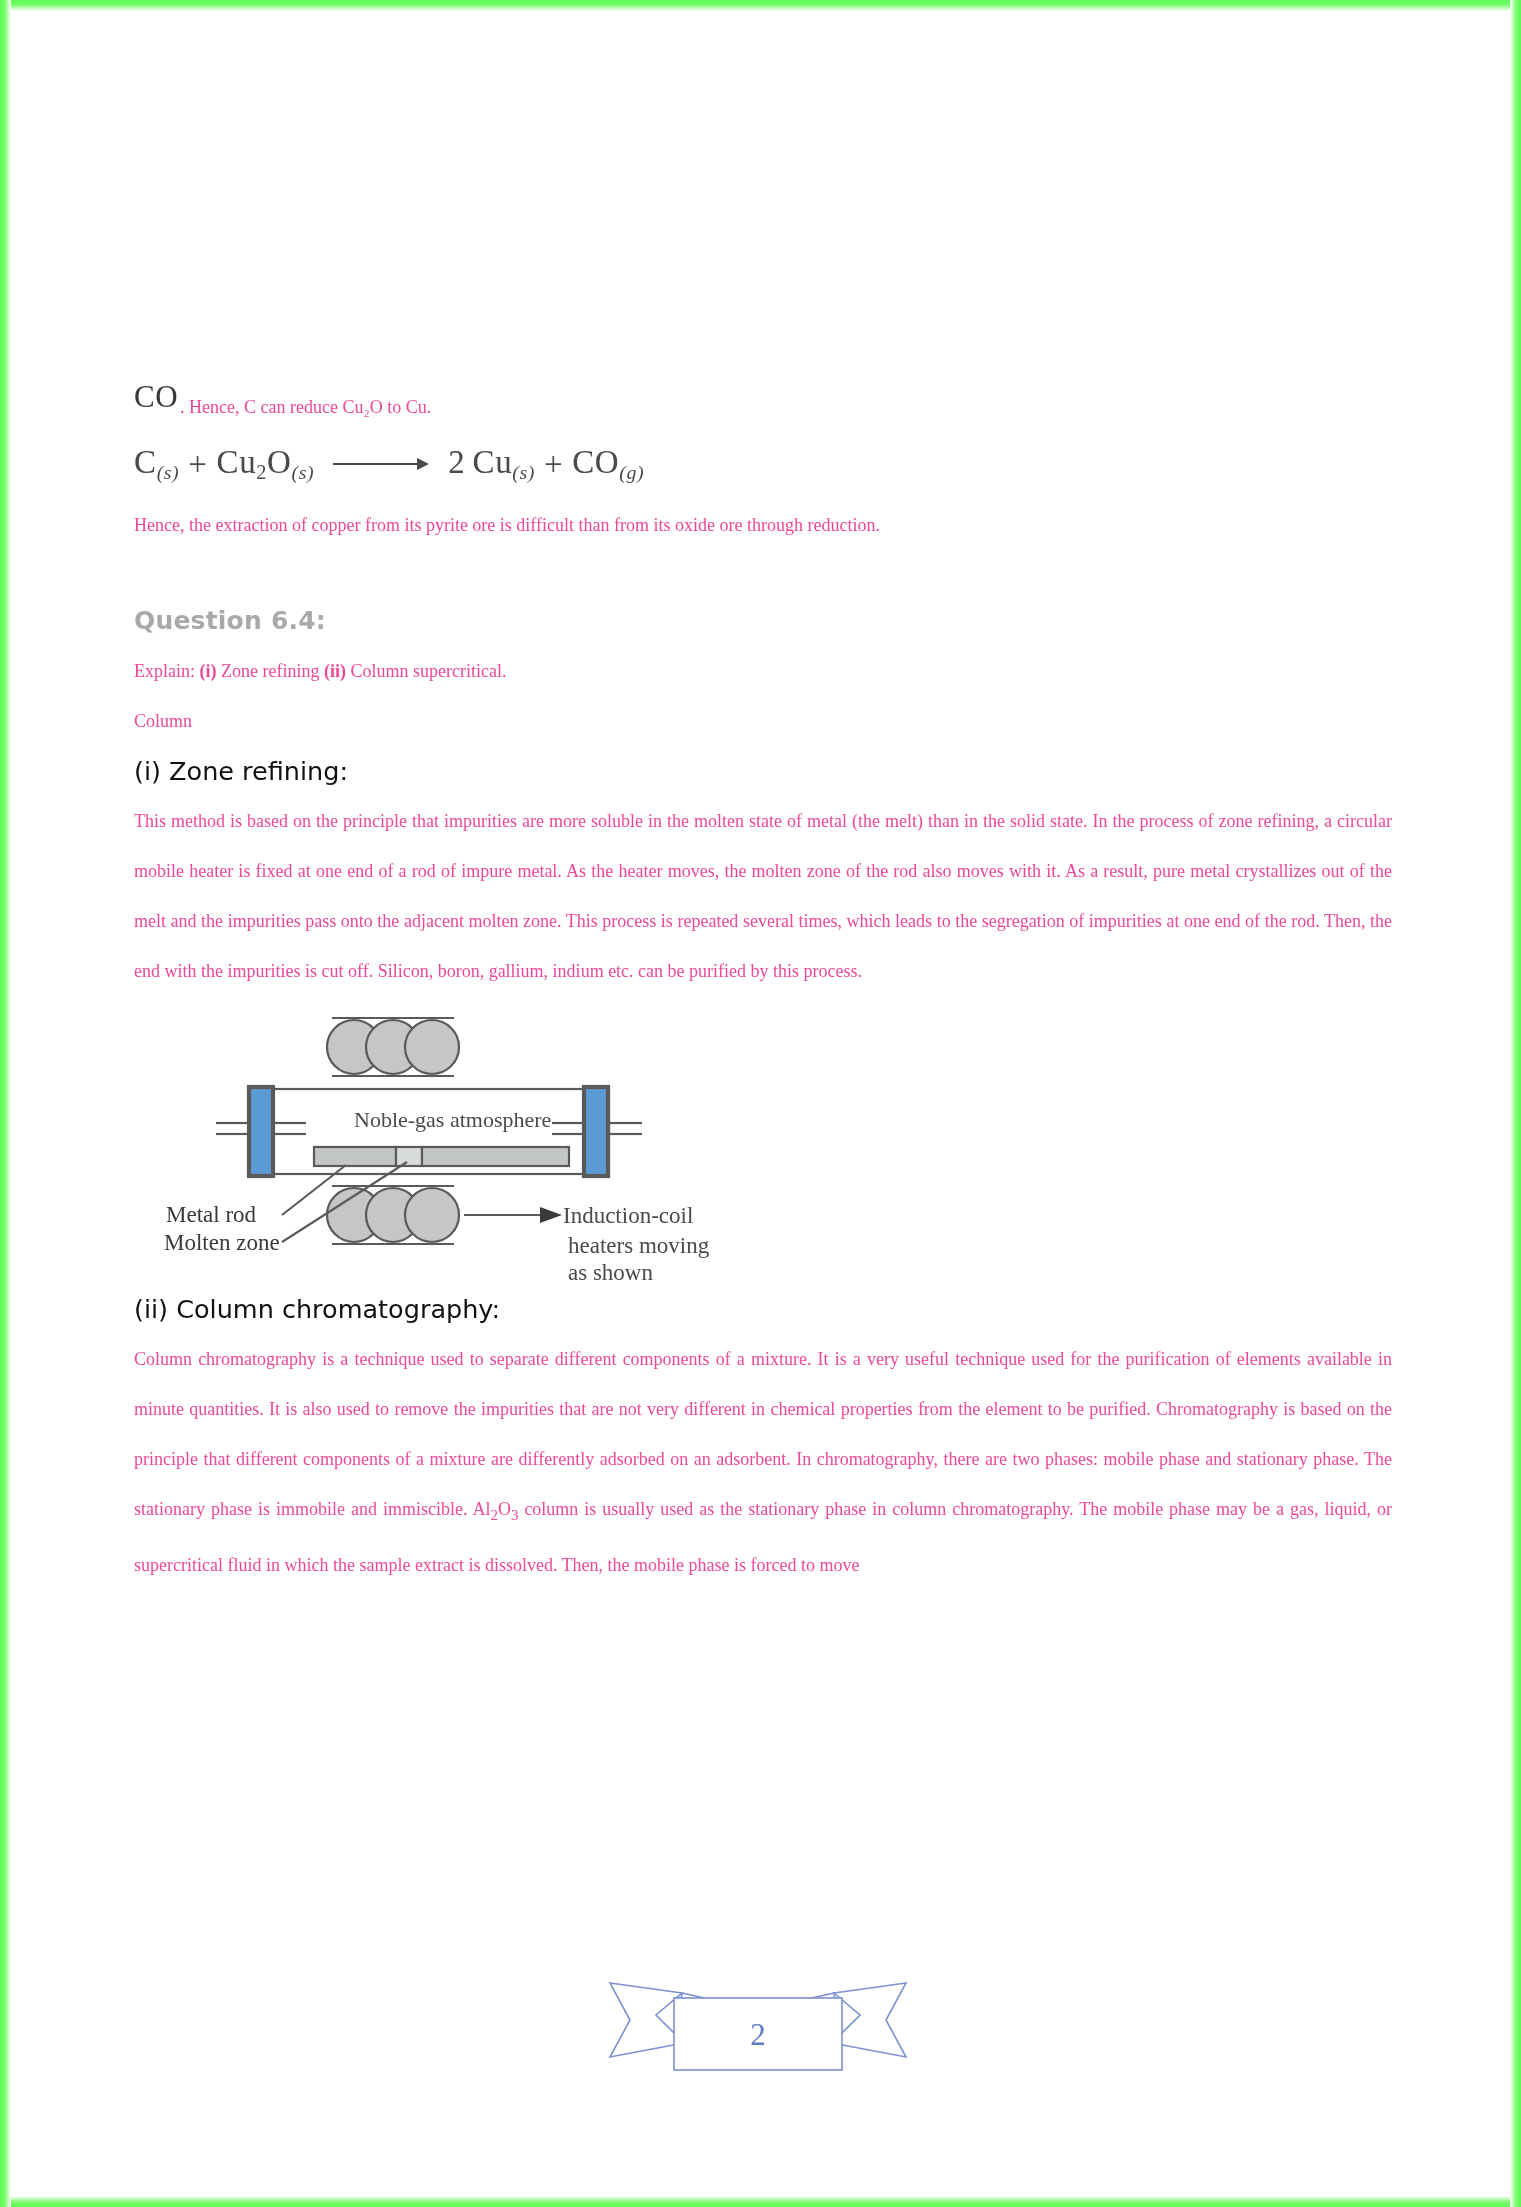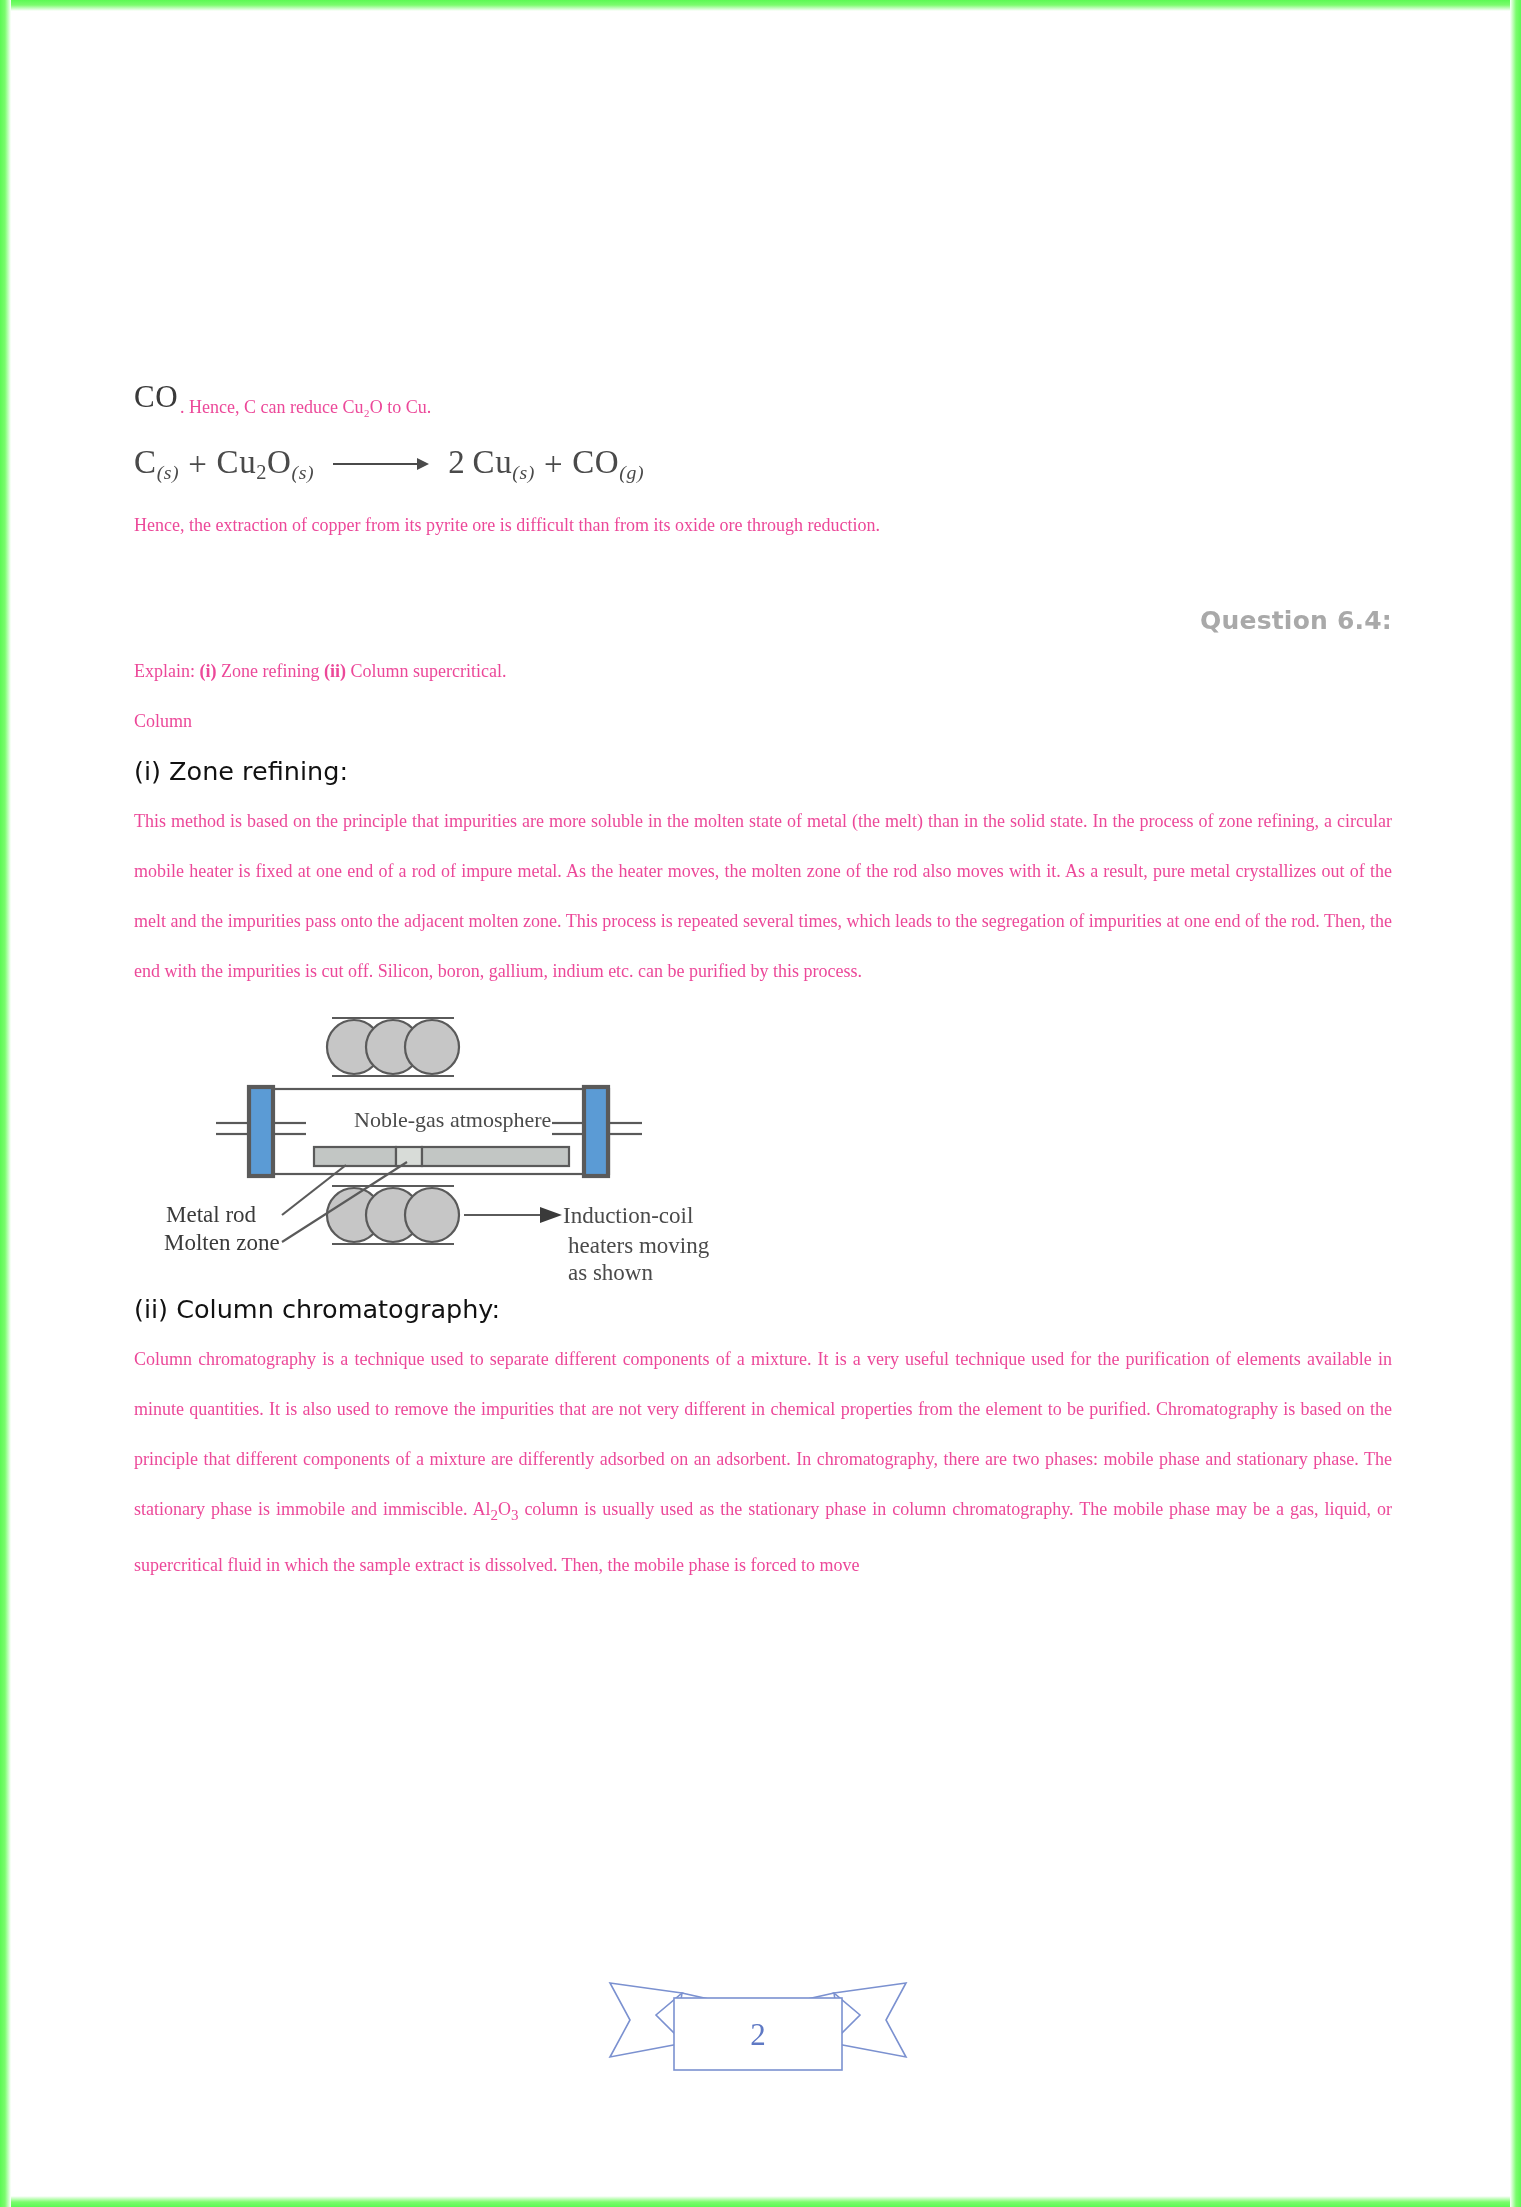--- a/index.html
+++ b/index.html
@@ -104,21 +104,20 @@
   }
 
   .q-heading {
     font-size: 25px;
     line-height: 50px;
     color: #a9a9a9;
     font-weight: bold;
     font-family: "DejaVu Sans", sans-serif;
     margin: 0;
     letter-spacing: .2px;
-    text-align: right;
   }
   .spacer-lg { height: 46px; }
 
   .sub-heading {
     font-size: 25.5px;
     line-height: 50px;
     color: #111111;
     font-weight: normal;
     font-family: "DejaVu Sans", sans-serif;
     margin: 0;

